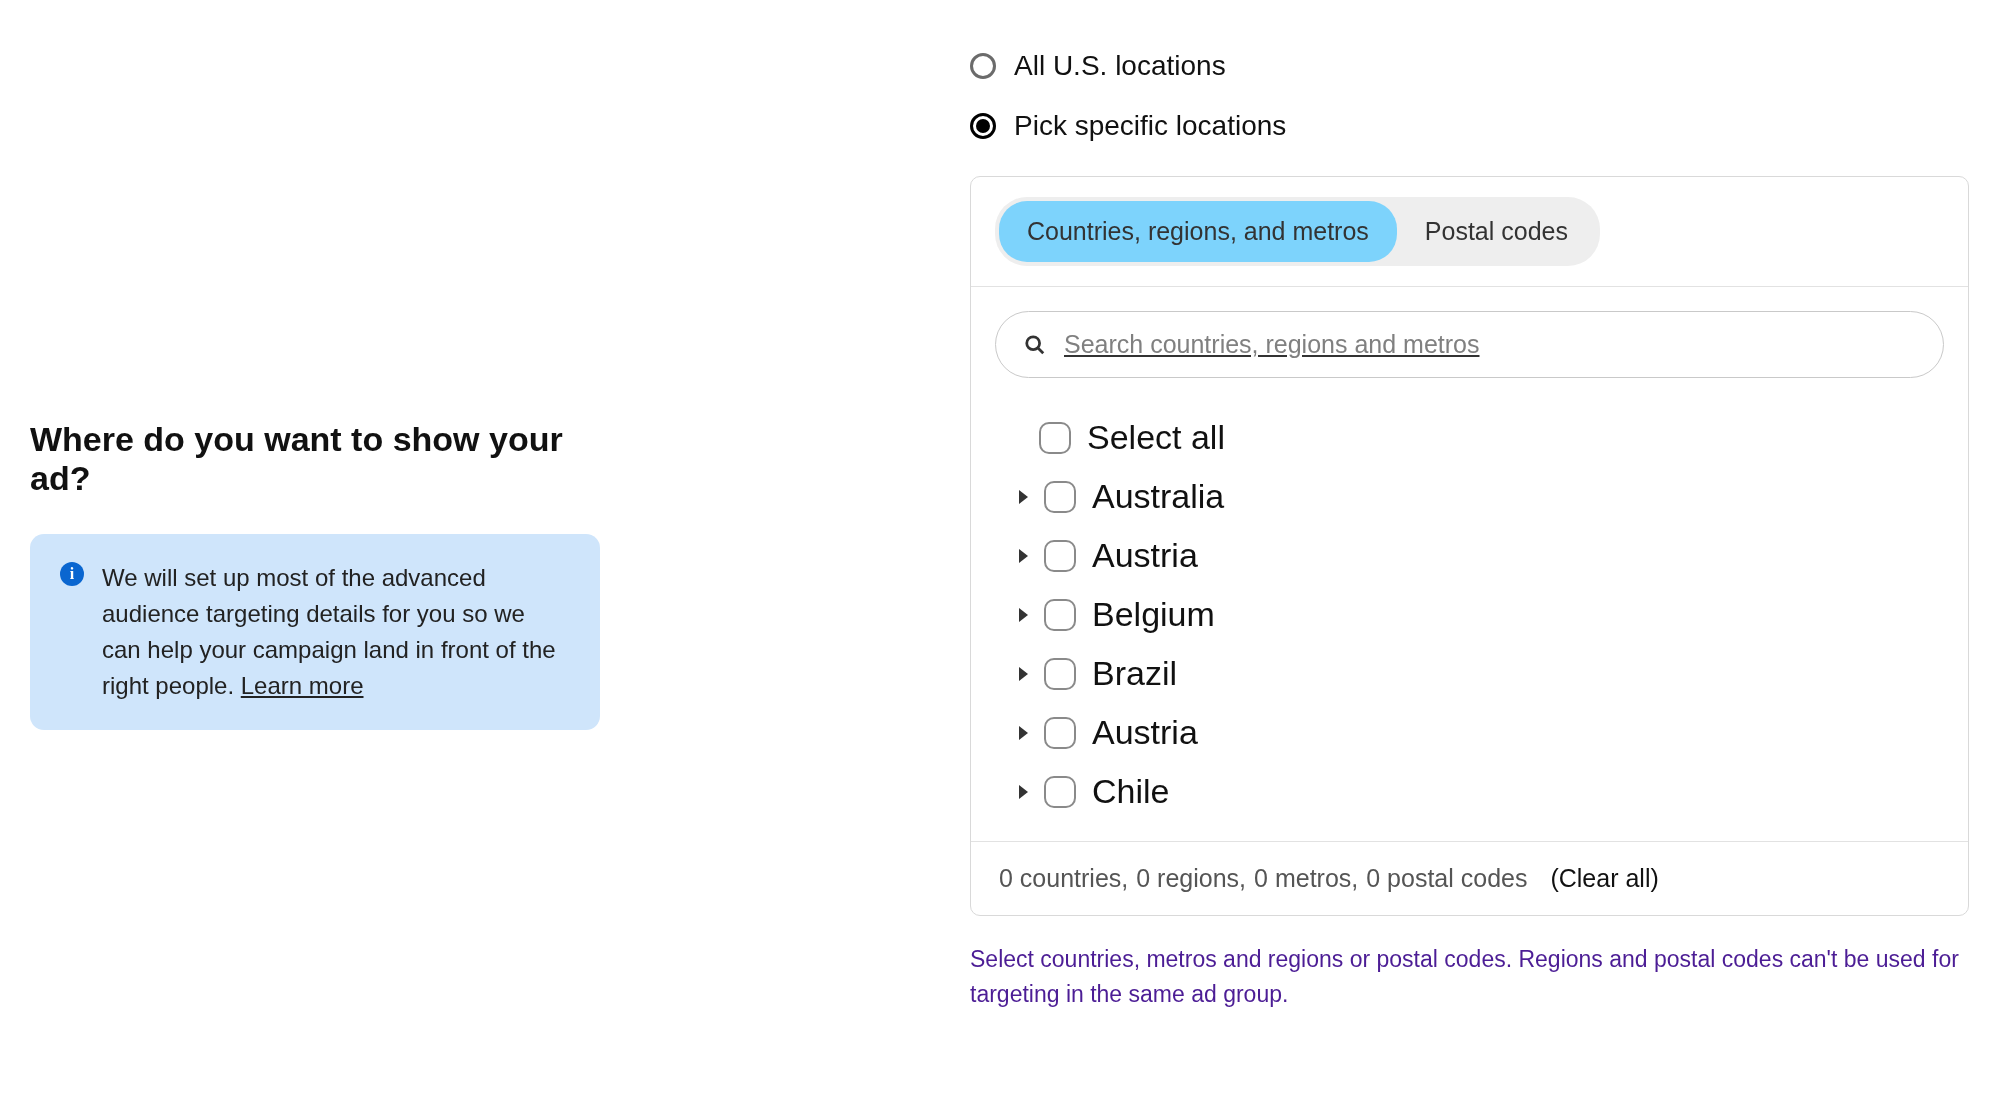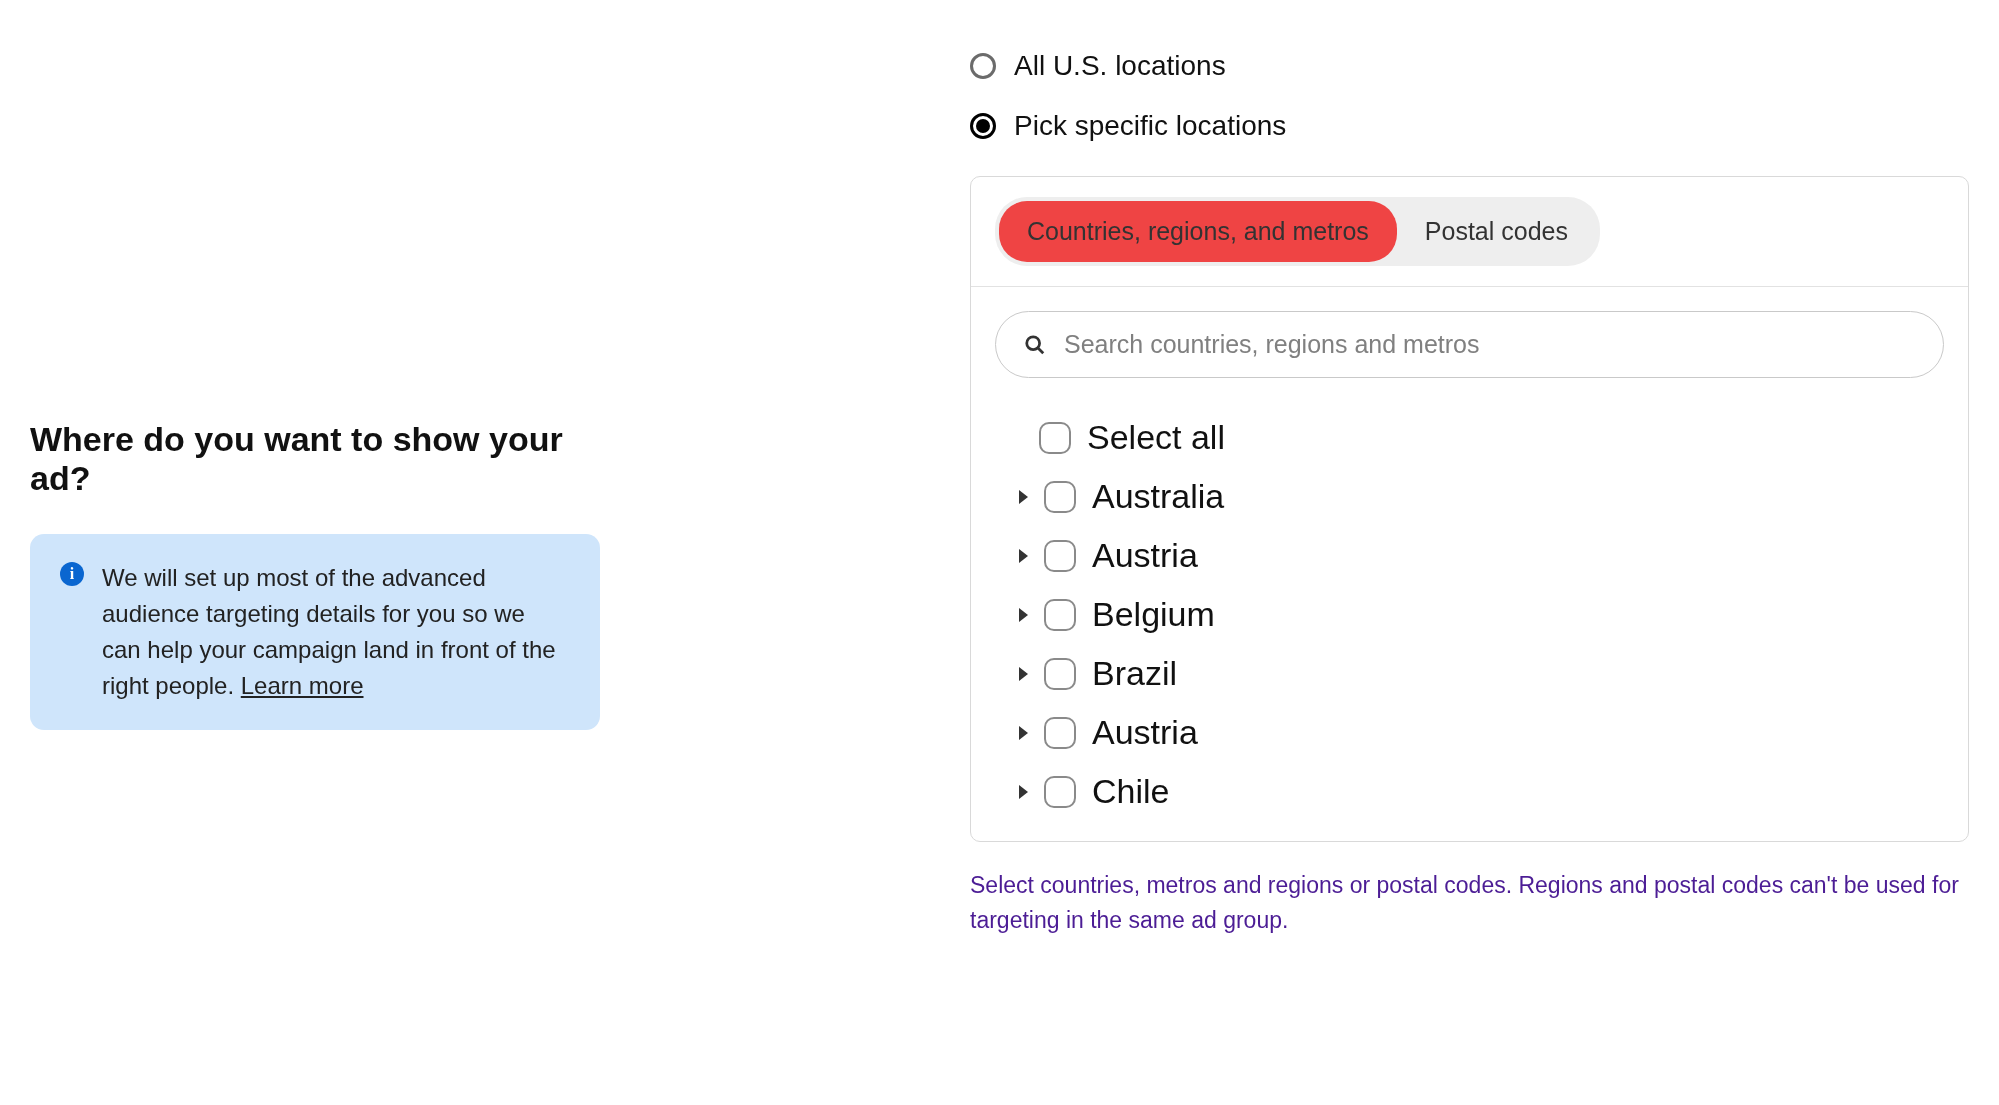--- a/index.html
+++ b/index.html
@@ -19,25 +19,25 @@
   .radio { width: 26px; height: 26px; border-radius: 50%; border: 3px solid #6b6b6b; display:inline-flex; align-items:center; justify-content:center; position:relative; cursor:pointer;}
   .radio.selected { border-color:#000; }
   .radio.selected::after { content:""; width: 14px; height:14px; border-radius:50%; background:#000; }
   .radio-label { font-size: 28px; }
 
   .panel { border:1px solid #d9d9d9; border-radius:10px; overflow:hidden; margin-top:6px; }
 
   .tabs-wrap { padding: 20px 24px; border-bottom:1px solid #e2e2e2; }
   .tabs { display:inline-flex; background:#eeeeee; border-radius: 32px; padding:4px; }
   .tab { padding: 16px 28px; border-radius: 28px; font-size: 25px; cursor:pointer; color:#333; white-space:nowrap;}
-  .tab.active { background:#ef4444; }
+  .tab.active { background:#7dd3fc; }
 
   .search-wrap { padding: 24px; }
   .search-box { border:1px solid #c9c9c9; border-radius: 40px; display:flex; align-items:center; padding: 18px 28px; gap:18px; }
-  .search-box input { border:none; outline:none; font-size:25px; flex:1; background:transparent; color:#333;}
+  .search-box input { border:none; outline:none; font-size:25px; flex:1; background:transparent; color:#333;text-decoration:underline;}
   .search-box input::placeholder { color:#808080; }
   .search-icon { width:22px; height:22px; color:#333; }
 
   .list { padding: 6px 24px 20px 24px; }
   .list-row { display:flex; align-items:center; gap: 16px; padding: 10px 0 10px 24px; }
   .list-row.select-all-row { padding-left: 44px; }
   .caret { width:0; height:0; border-top:7px solid transparent; border-bottom:7px solid transparent; border-left:9px solid #333; cursor:pointer;}
   .checkbox { width:32px; height:32px; border:2px solid #8a8a8a; border-radius:10px; cursor:pointer; flex:0 0 32px;}
   .list-label { font-size:34px; }
 
@@ -118,17 +118,25 @@
           <span class="checkbox"></span>
           <span class="list-label">Austria</span>
         </div>
         <div class="list-row">
           <span class="caret"></span>
           <span class="checkbox"></span>
           <span class="list-label">Chile</span>
         </div>
       </div>
 
+      <div class="footer-bar">
+        <span>0 countries,</span>
+        <span>0 regions,</span>
+        <span>0 metros,</span>
+        <span>0 postal codes</span>
+        &nbsp;
+        <span class="clear-all">(Clear all)</span>
+      </div>
     </div>
 
     <div class="help-text">Select countries, metros and regions or postal codes. Regions and postal codes can't be used for targeting in the same ad group.</div>
   </div>
 </div>
 
 </body></html>

